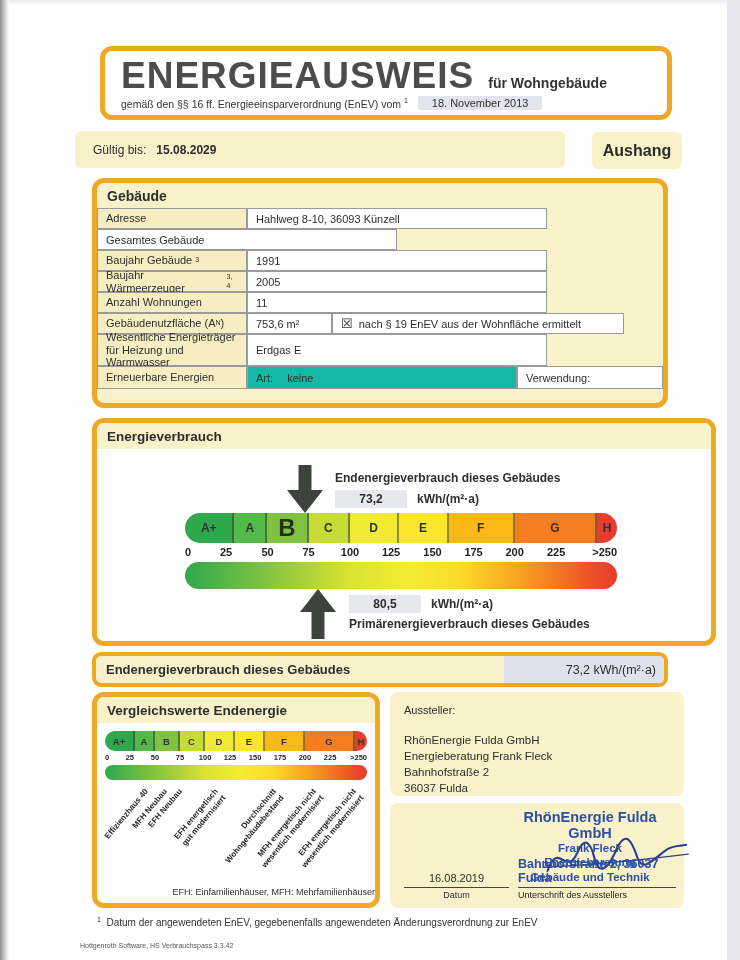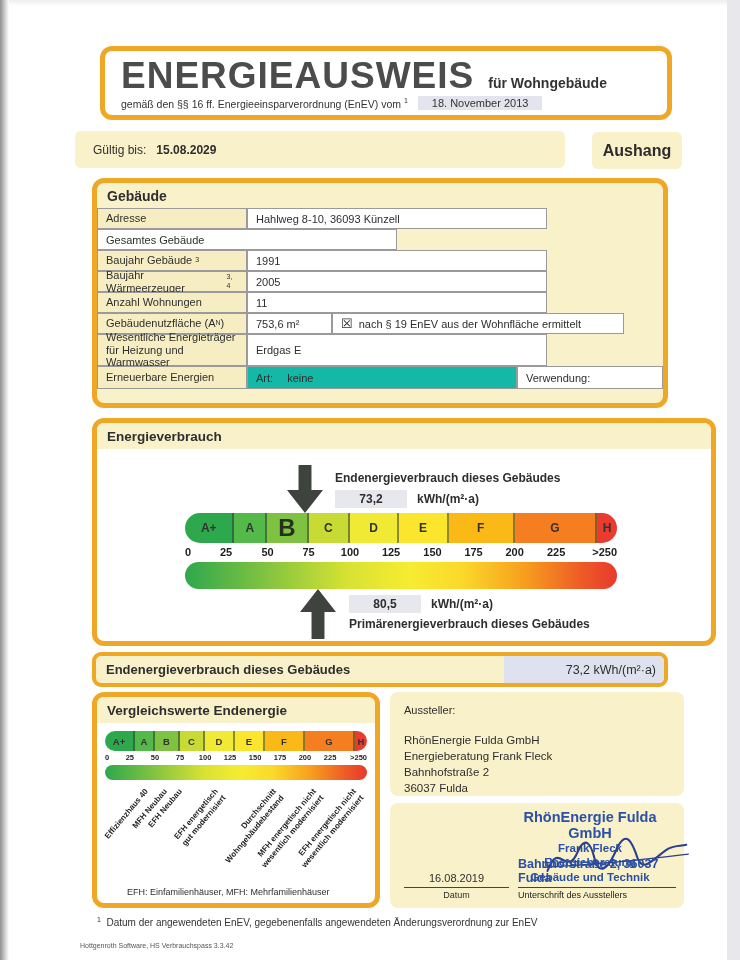--- a/index.html
+++ b/index.html
@@ -92,21 +92,21 @@
   .cmp-box { position:absolute; left:92px; top:692px; width:288px; height:216px; background:#fff; overflow:hidden; }
   .cmp-body { position:relative; width:100%; height:180px; }
   .cmp-band { left:8px; width:262px; top:8px; height:20px; }
   .cmp-band .seg-letter { font-size:9.5px; }
   .cmp-ticks { left:8px; width:262px; top:30px; }
   .cmp-ticks .tick { font-size:7.5px; }
   .cmp-grad { left:8px; width:262px; top:42px; height:15px; }
   .cmp-markers { position:absolute; left:8px; width:262px; top:62px; height:92px; }
   .cmp-marker { position:absolute; top:2px; width:105px; margin-left:-105px; text-align:right; font-size:8px; font-weight:bold; line-height:1.2; white-space:pre-line; transform:rotate(-50deg); transform-origin:100% 0; color:#222; }
   .mk0{left:38px;} .mk1{left:57px;} .mk2{left:72px;} .mk3{left:108px;} .mk4{left:166px;} .mk5{left:206px;} .mk6{left:246px;}
-  .cmp-legend { position:absolute; bottom:6px; left:0; width:100%; text-align:left; font-size:9px; padding-left:30px; }
+  .cmp-legend { position:absolute; bottom:6px; left:0; width:100%; text-align:right; font-size:9px; padding-left:30px; }
 
   
   .issuer-box { position:absolute; left:390px; top:692px; width:294px; height:104px; border-radius:8px; padding:12px 14px; font-size:11px; }
   .issuer-label { margin-bottom:16px; }
   .issuer-lines { line-height:1.4; font-size:11.5px; }
 
   .stamp-box { position:absolute; left:390px; top:803px; width:294px; height:105px; border-radius:8px; }
   .stamp-block { position:absolute; left:110px; right:4px; top:6px; text-align:center; color:#2B50A5; }
   .stamp-l1 { font-size:14.5px; font-weight:bold; }
   .stamp-l2, .stamp-l3, .stamp-l4 { font-size:11.5px; font-weight:bold; line-height:1.25; }

